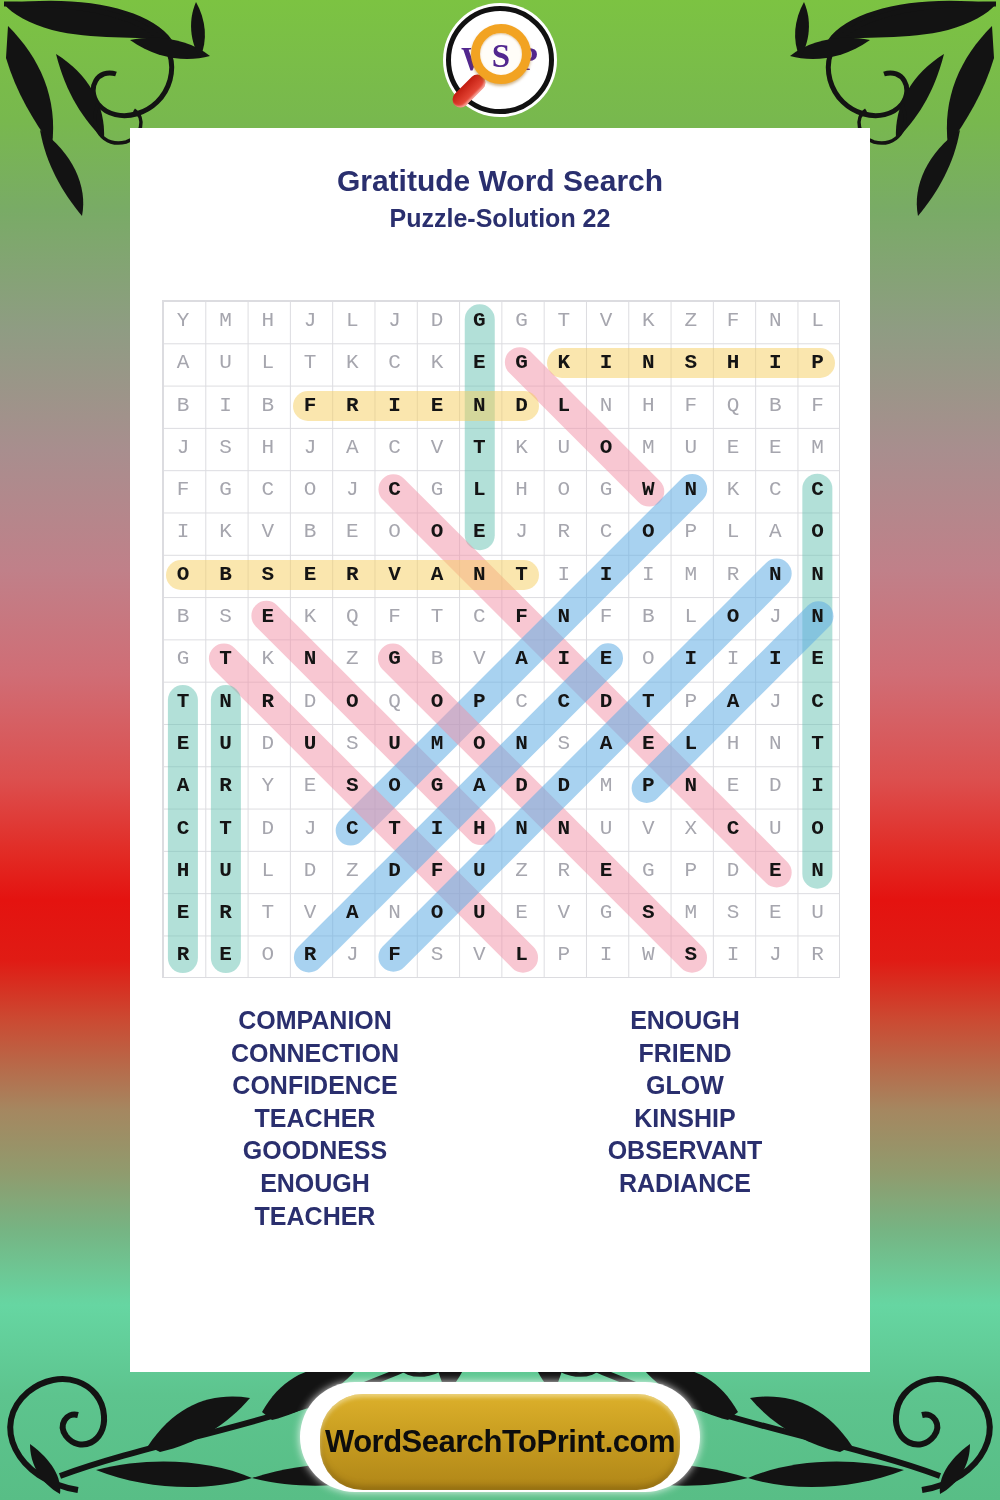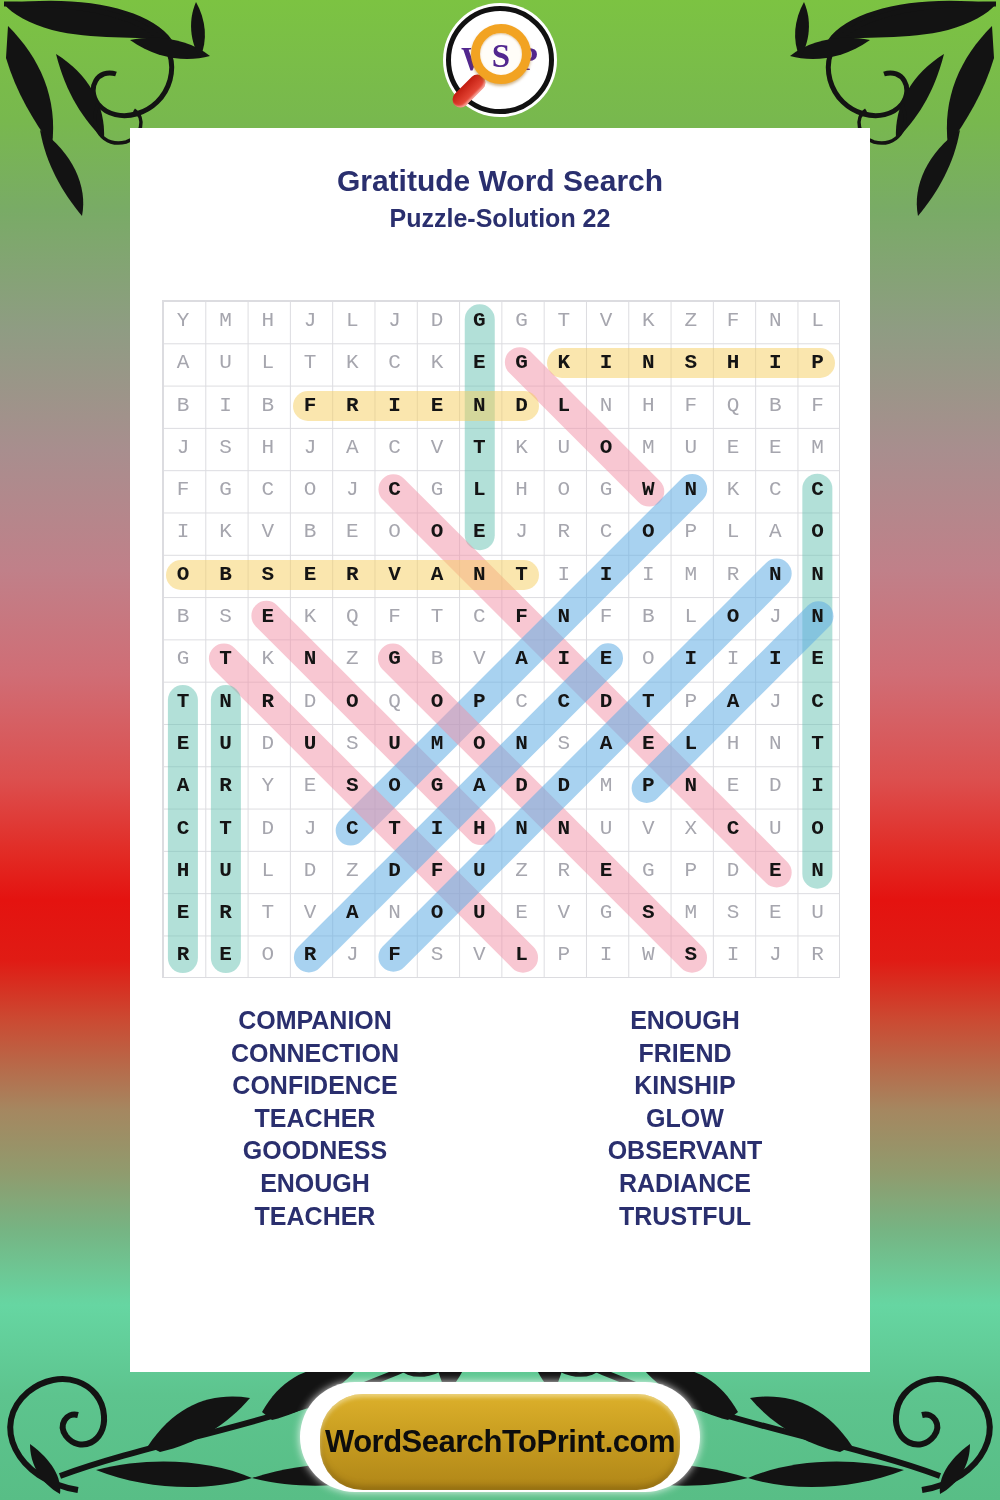--- a/index.html
+++ b/index.html
@@ -432,25 +432,24 @@
         <div class="word-item">CONNECTION</div>
         <div class="word-item">CONFIDENCE</div>
         <div class="word-item">TEACHER</div>
         <div class="word-item">GOODNESS</div>
         <div class="word-item">ENOUGH</div>
         <div class="word-item">TEACHER</div>
       </div>
     <div class="word-col" id="word-col-right">
         <div class="word-item">ENOUGH</div>
         <div class="word-item">FRIEND</div>
+        <div class="word-item">GLOW</div>
         <div class="word-item">KINSHIP</div>
-        <div class="word-item">GLOW</div>
         <div class="word-item">OBSERVANT</div>
         <div class="word-item">RADIANCE</div>
-        <div class="word-item">TRUSTFUL</div>
       </div>
   </div>
 </div>
 
 <div class="btn-glow"></div>
 <div class="btn-gold">
   <span>WordSearchToPrint.com</span>
 </div>
 
 </body></html>

